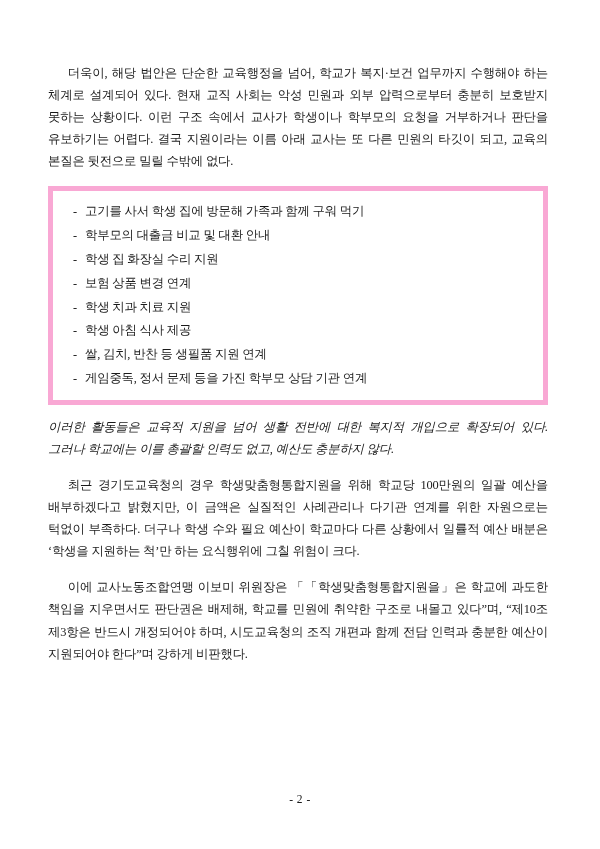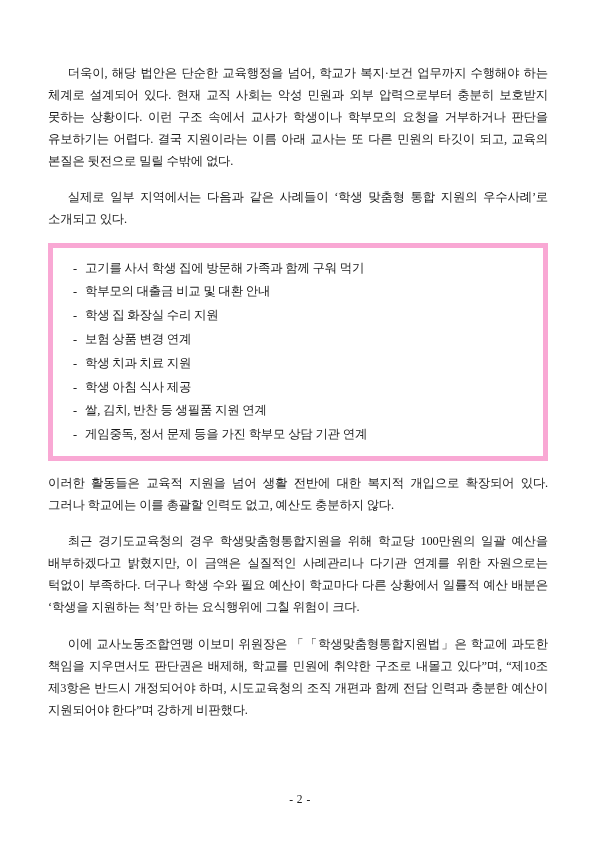--- a/index.html
+++ b/index.html
@@ -29,20 +29,21 @@
     margin: 0 0 14px 0;
     text-indent: 1.6em;
     letter-spacing: -0.2px;
     word-break: keep-all;
   }
   .para.tight {
     margin-bottom: 12px;
   }
   .para.noindent {
     text-indent: 0;
+    font-style: italic;
   }
   .examples-box {
     border: 5px solid #f9a8d4;
     padding: 9px 14px 9px 18px;
     margin: 4px 0 11px 0;
     box-sizing: border-box;
   }
   .examples-box ul {
     list-style: none;
     margin: 0;
@@ -73,37 +74,36 @@
     letter-spacing: 0.5px;
   }
 </style>
 </head>
 <body>
 
 <div class="page">
 
   <p class="para">더욱이, 해당 법안은 단순한 교육행정을 넘어, 학교가 복지·보건 업무까지 수행해야 하는 체계로 설계되어 있다. 현재 교직 사회는 악성 민원과 외부 압력으로부터 충분히 보호받지 못하는 상황이다. 이런 구조 속에서 교사가 학생이나 학부모의 요청을 거부하거나 판단을 유보하기는 어렵다. 결국 지원이라는 이름 아래 교사는 또 다른 민원의 타깃이 되고, 교육의 본질은 뒷전으로 밀릴 수밖에 없다.</p>
 
-  <p class="para tight">실제로 일부 지역에서는 다음과 같은 사례들이 ‘학생 맞춤형 통합 지원의 우수사례’로 소개되고 있다.</p>
 
   <div class="examples-box">
     <ul>
       <li>고기를 사서 학생 집에 방문해 가족과 함께 구워 먹기</li>
       <li>학부모의 대출금 비교 및 대환 안내</li>
       <li>학생 집 화장실 수리 지원</li>
       <li>보험 상품 변경 연계</li>
       <li>학생 치과 치료 지원</li>
       <li>학생 아침 식사 제공</li>
       <li>쌀, 김치, 반찬 등 생필품 지원 연계</li>
       <li>게임중독, 정서 문제 등을 가진 학부모 상담 기관 연계</li>
     </ul>
   </div>
 
   <p class="para noindent">이러한 활동들은 교육적 지원을 넘어 생활 전반에 대한 복지적 개입으로 확장되어 있다. 그러나 학교에는 이를 총괄할 인력도 없고, 예산도 충분하지 않다.</p>
 
   <p class="para">최근 경기도교육청의 경우 학생맞춤형통합지원을 위해 학교당 100만원의 일괄 예산을 배부하겠다고 밝혔지만, 이 금액은 실질적인 사례관리나 다기관 연계를 위한 자원으로는 턱없이 부족하다. 더구나 학생 수와 필요 예산이 학교마다 다른 상황에서 일률적 예산 배분은 ‘학생을 지원하는 척’만 하는 요식행위에 그칠 위험이 크다.</p>
 
 
-  <p class="para">이에 교사노동조합연맹 이보미 위원장은 「「학생맞춤형통합지원법」은 학교에 과도한 책임을 지우면서도 판단권은 배제해, 학교를 민원에 취약한 구조로 내몰고 있다”며, “제10조 제3항은 반드시 개정되어야 하며, 시도교육청의 조직 개편과 함께 전담 인력과 충분한 예산이 지원되어야 한다”며 강하게 비판했다.</p>
+  <p class="para">이에 교사노동조합연맹 이보미 위원장은 「「학생맞춤형통합지원을」은 학교에 과도한 책임을 지우면서도 판단권은 배제해, 학교를 민원에 취약한 구조로 내몰고 있다”며, “제10조 제3항은 반드시 개정되어야 하며, 시도교육청의 조직 개편과 함께 전담 인력과 충분한 예산이 지원되어야 한다”며 강하게 비판했다.</p>
 
   <div class="footer">- 2 -</div>
 
 </div>
 
 </body></html>

